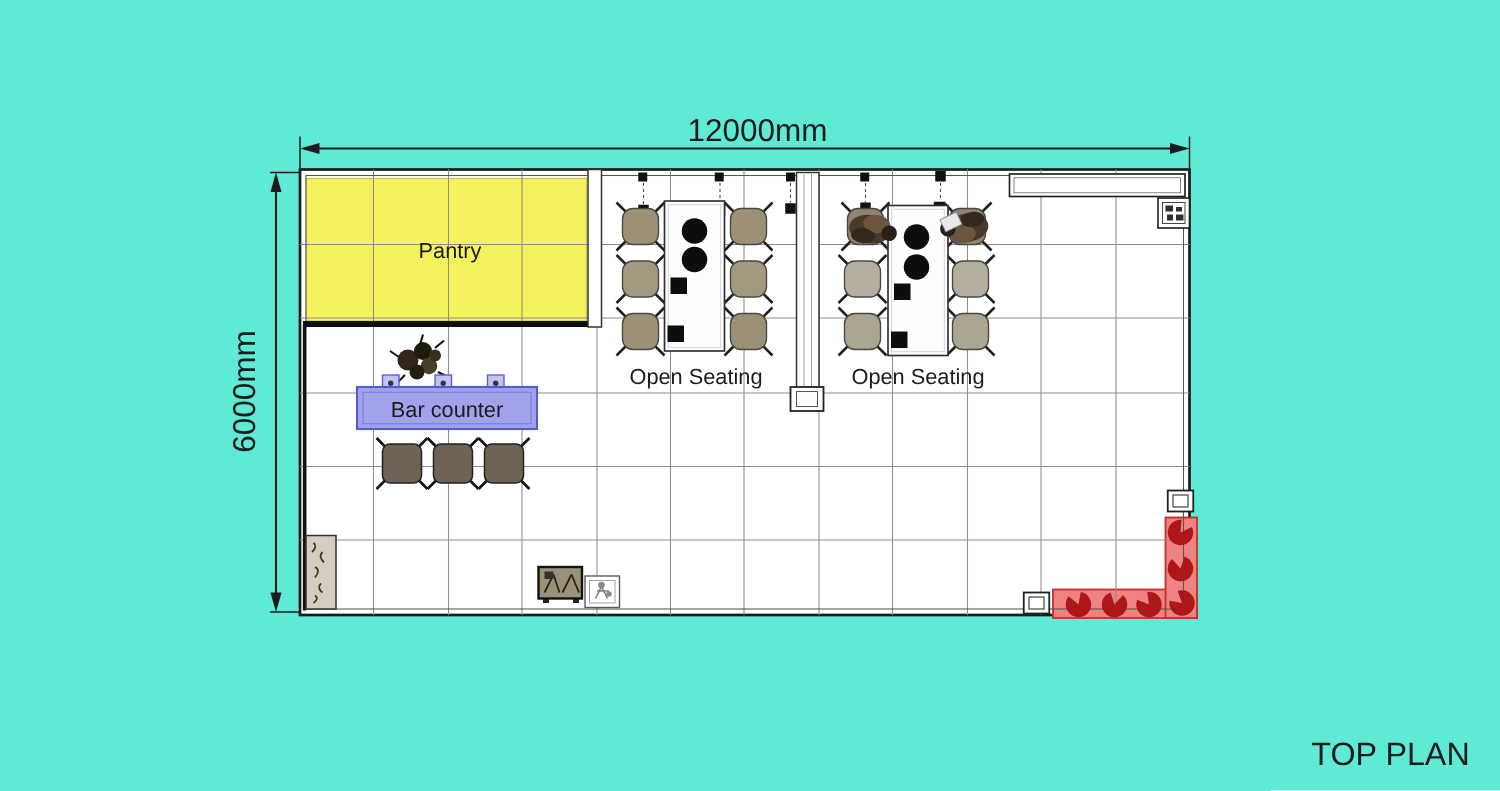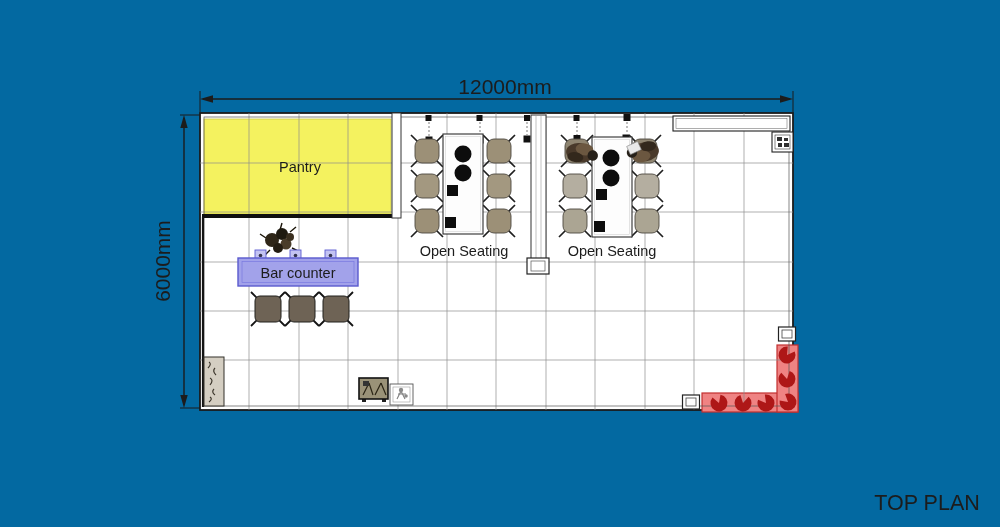--- a/index.html
+++ b/index.html
@@ -1,16 +1,16 @@
 <!DOCTYPE html>
 <html><head>
 <meta charset="utf-8">
 <style>
   html,body{margin:0;padding:0;background:#ffffff;}
-  .stage{position:relative;width:1000px;height:527px;background:#0369a1;overflow:hidden;
+  .stage{position:relative;width:1000px;height:527px;background:#5eead4;overflow:hidden;
          font-family:"Liberation Sans",sans-serif;}
   svg text{font-family:"Liberation Sans",sans-serif;fill:#1c1c1c;}
 </style>
 </head>
 <body>
 
 <div class="stage">
 <svg width="1000" height="527" viewBox="0 0 1000 527">
   <defs>
     <g id="chair">

